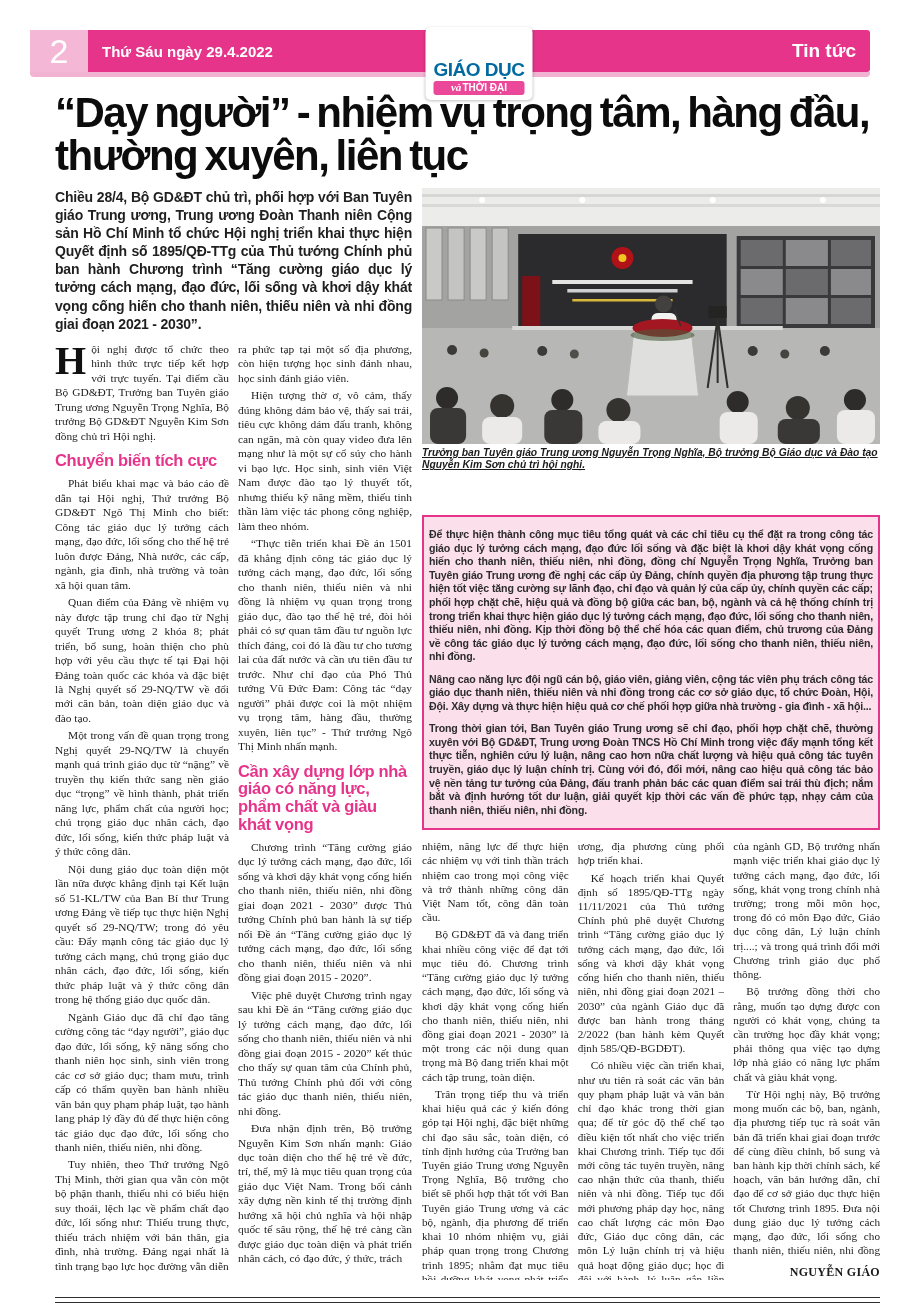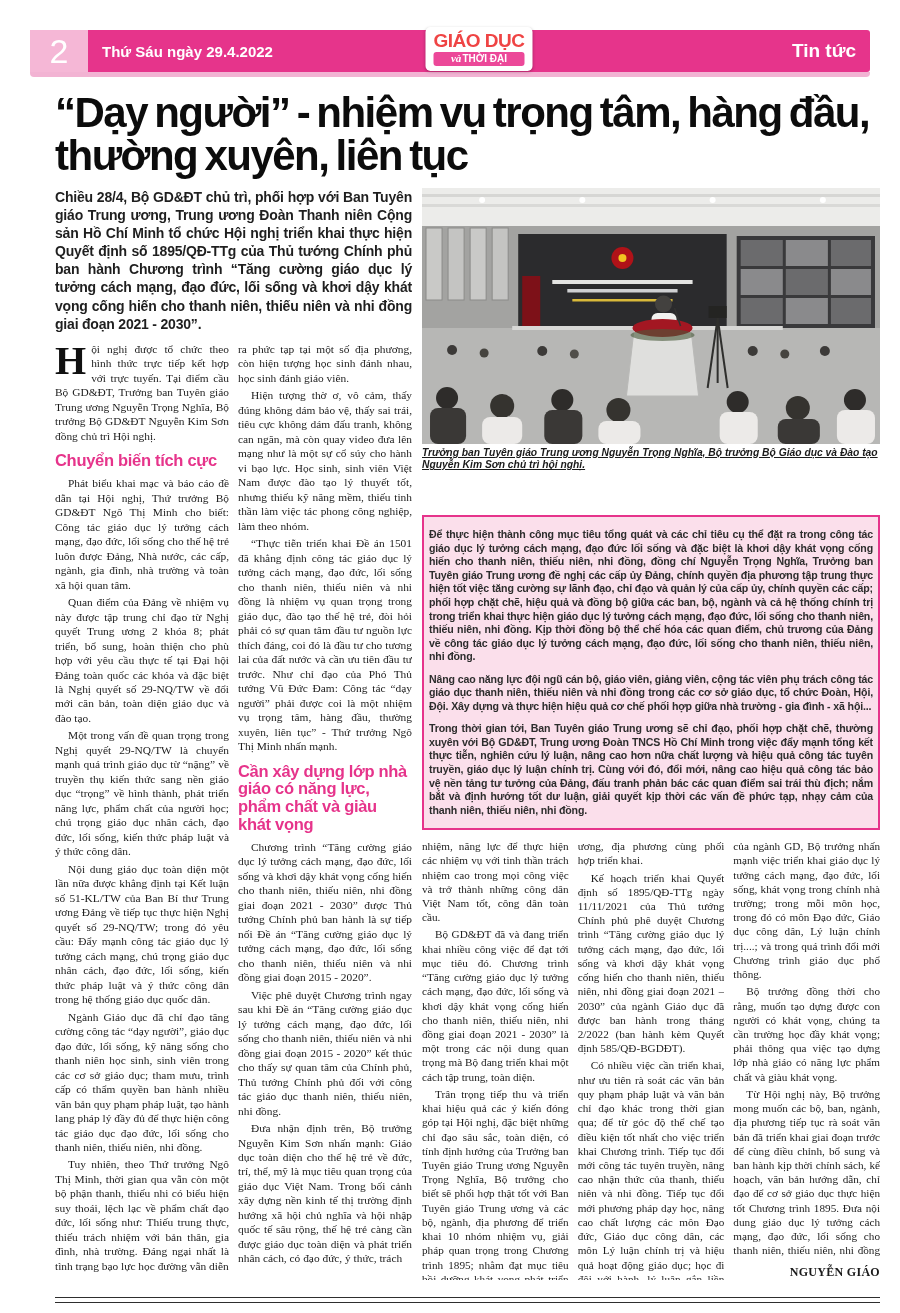--- a/index.html
+++ b/index.html
@@ -6,21 +6,21 @@
   .page{position:relative;width:900px;height:1313px;background:#ffffff;overflow:hidden;
         font-family:"Liberation Serif",serif;color:#1b1b1b;}
   
   .masthead{display:flex;align-items:stretch;height:42px;margin:30px 30px 0;}
   .page-num{width:58px;background:#f5b7d6;color:#fff;font:400 34px/42px "Liberation Sans",sans-serif;text-align:center;}
   .bar{flex:1;background:#e6348b;display:flex;align-items:center;position:relative;border-radius:0 3px 3px 0;}
   .date{color:#fff;font:700 15px "Liberation Sans",sans-serif;margin-left:14px;}
   .section{margin-left:auto;margin-right:14px;color:#fff;font:700 19px "Liberation Sans",sans-serif;}
   .logo{position:absolute;left:50%;transform:translateX(-50%);top:-3px;background:#fff;border-radius:5px;
         padding:4px 8px 5px;text-align:center;box-shadow:0 1px 3px rgba(0,0,0,.25);z-index:2;}
-  .logo-top{color:#ef4444;font:800 19px/1 "Liberation Sans",sans-serif;letter-spacing:-.5px;white-space:nowrap;}
+  .logo-top{color:#0369a1;font:800 19px/1 "Liberation Sans",sans-serif;letter-spacing:-.5px;white-space:nowrap;margin-top:29px;}
   .logo-bottom{background:#ec4899;color:#fff;border-radius:3px;font:800 10px/14px "Liberation Sans",sans-serif;
         margin-top:2px;padding:0 5px;white-space:nowrap;}
   .logo-amp{font:italic 700 11px "Liberation Serif",serif;margin-right:1px;}
   .masthead-under{height:5px;background:#f2b3d3;margin:0 30px;border-radius:0 0 4px 4px;}
   
   h1.headline{margin:14px 20px 0 55px;color:#0c0c0c;font:800 42px/1.03 "Liberation Sans",sans-serif;
         letter-spacing:-1.5px;word-spacing:-3px;}
   h1.headline span{display:block;}
   
   .main{display:flex;gap:10px;margin:10px 20px 0 55px;height:1092px;}

